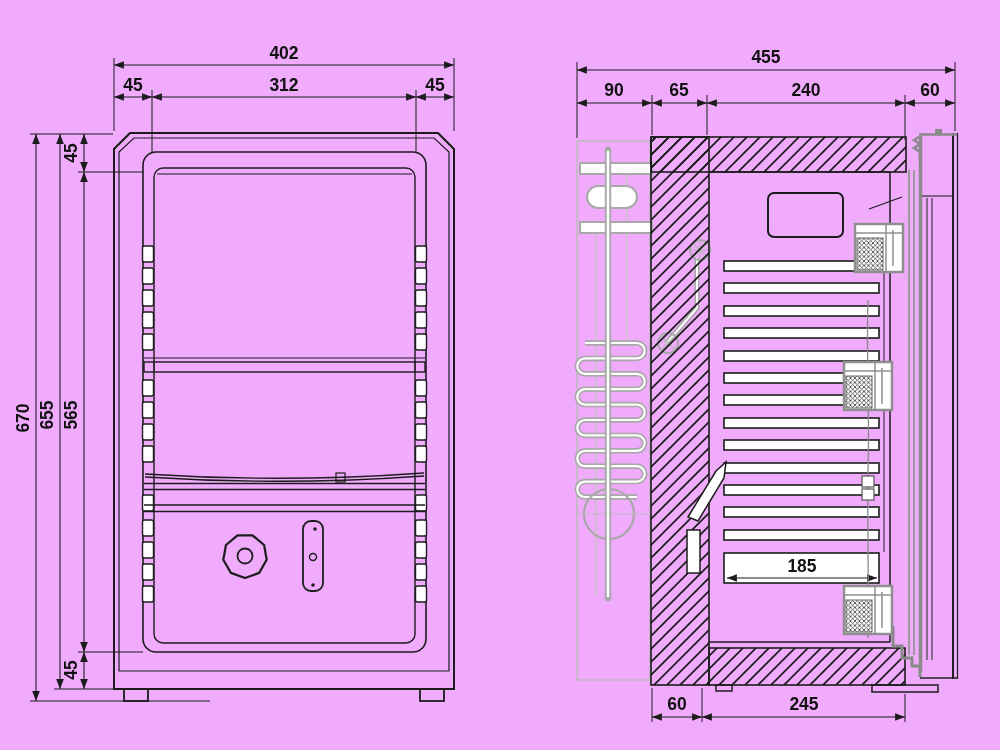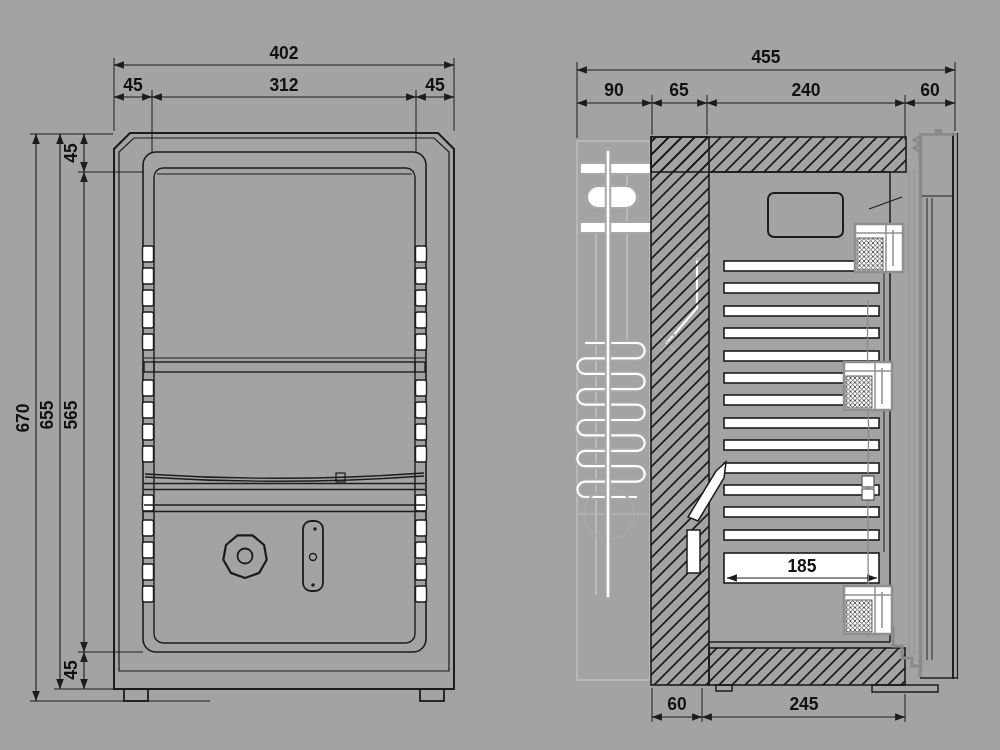--- a/index.html
+++ b/index.html
@@ -1,16 +1,16 @@
 <!DOCTYPE html>
 <html><head>
 <meta charset="utf-8">
 <style>
   html,body{margin:0;padding:0;background:#ffffff;}
-  .stage{width:1000px;height:750px;background:#a3a3a3;position:relative;overflow:hidden;}
+  .stage{width:1000px;height:750px;background:#f0abfc;position:relative;overflow:hidden;}
   svg{display:block;}
   .dim{stroke:#1c1c1c;stroke-width:1.1;fill:none;marker-start:url(#arr);marker-end:url(#arr);}
   .ext{stroke:#1c1c1c;stroke-width:1;fill:none;}
   .blk{stroke:#1c1c1c;fill:none;}
   .dimtxt{font-family:"Liberation Sans",sans-serif;font-weight:bold;font-size:17.5px;fill:#111;text-anchor:middle;}
 </style>
 </head>
 <body>
 
 <div class="stage">

